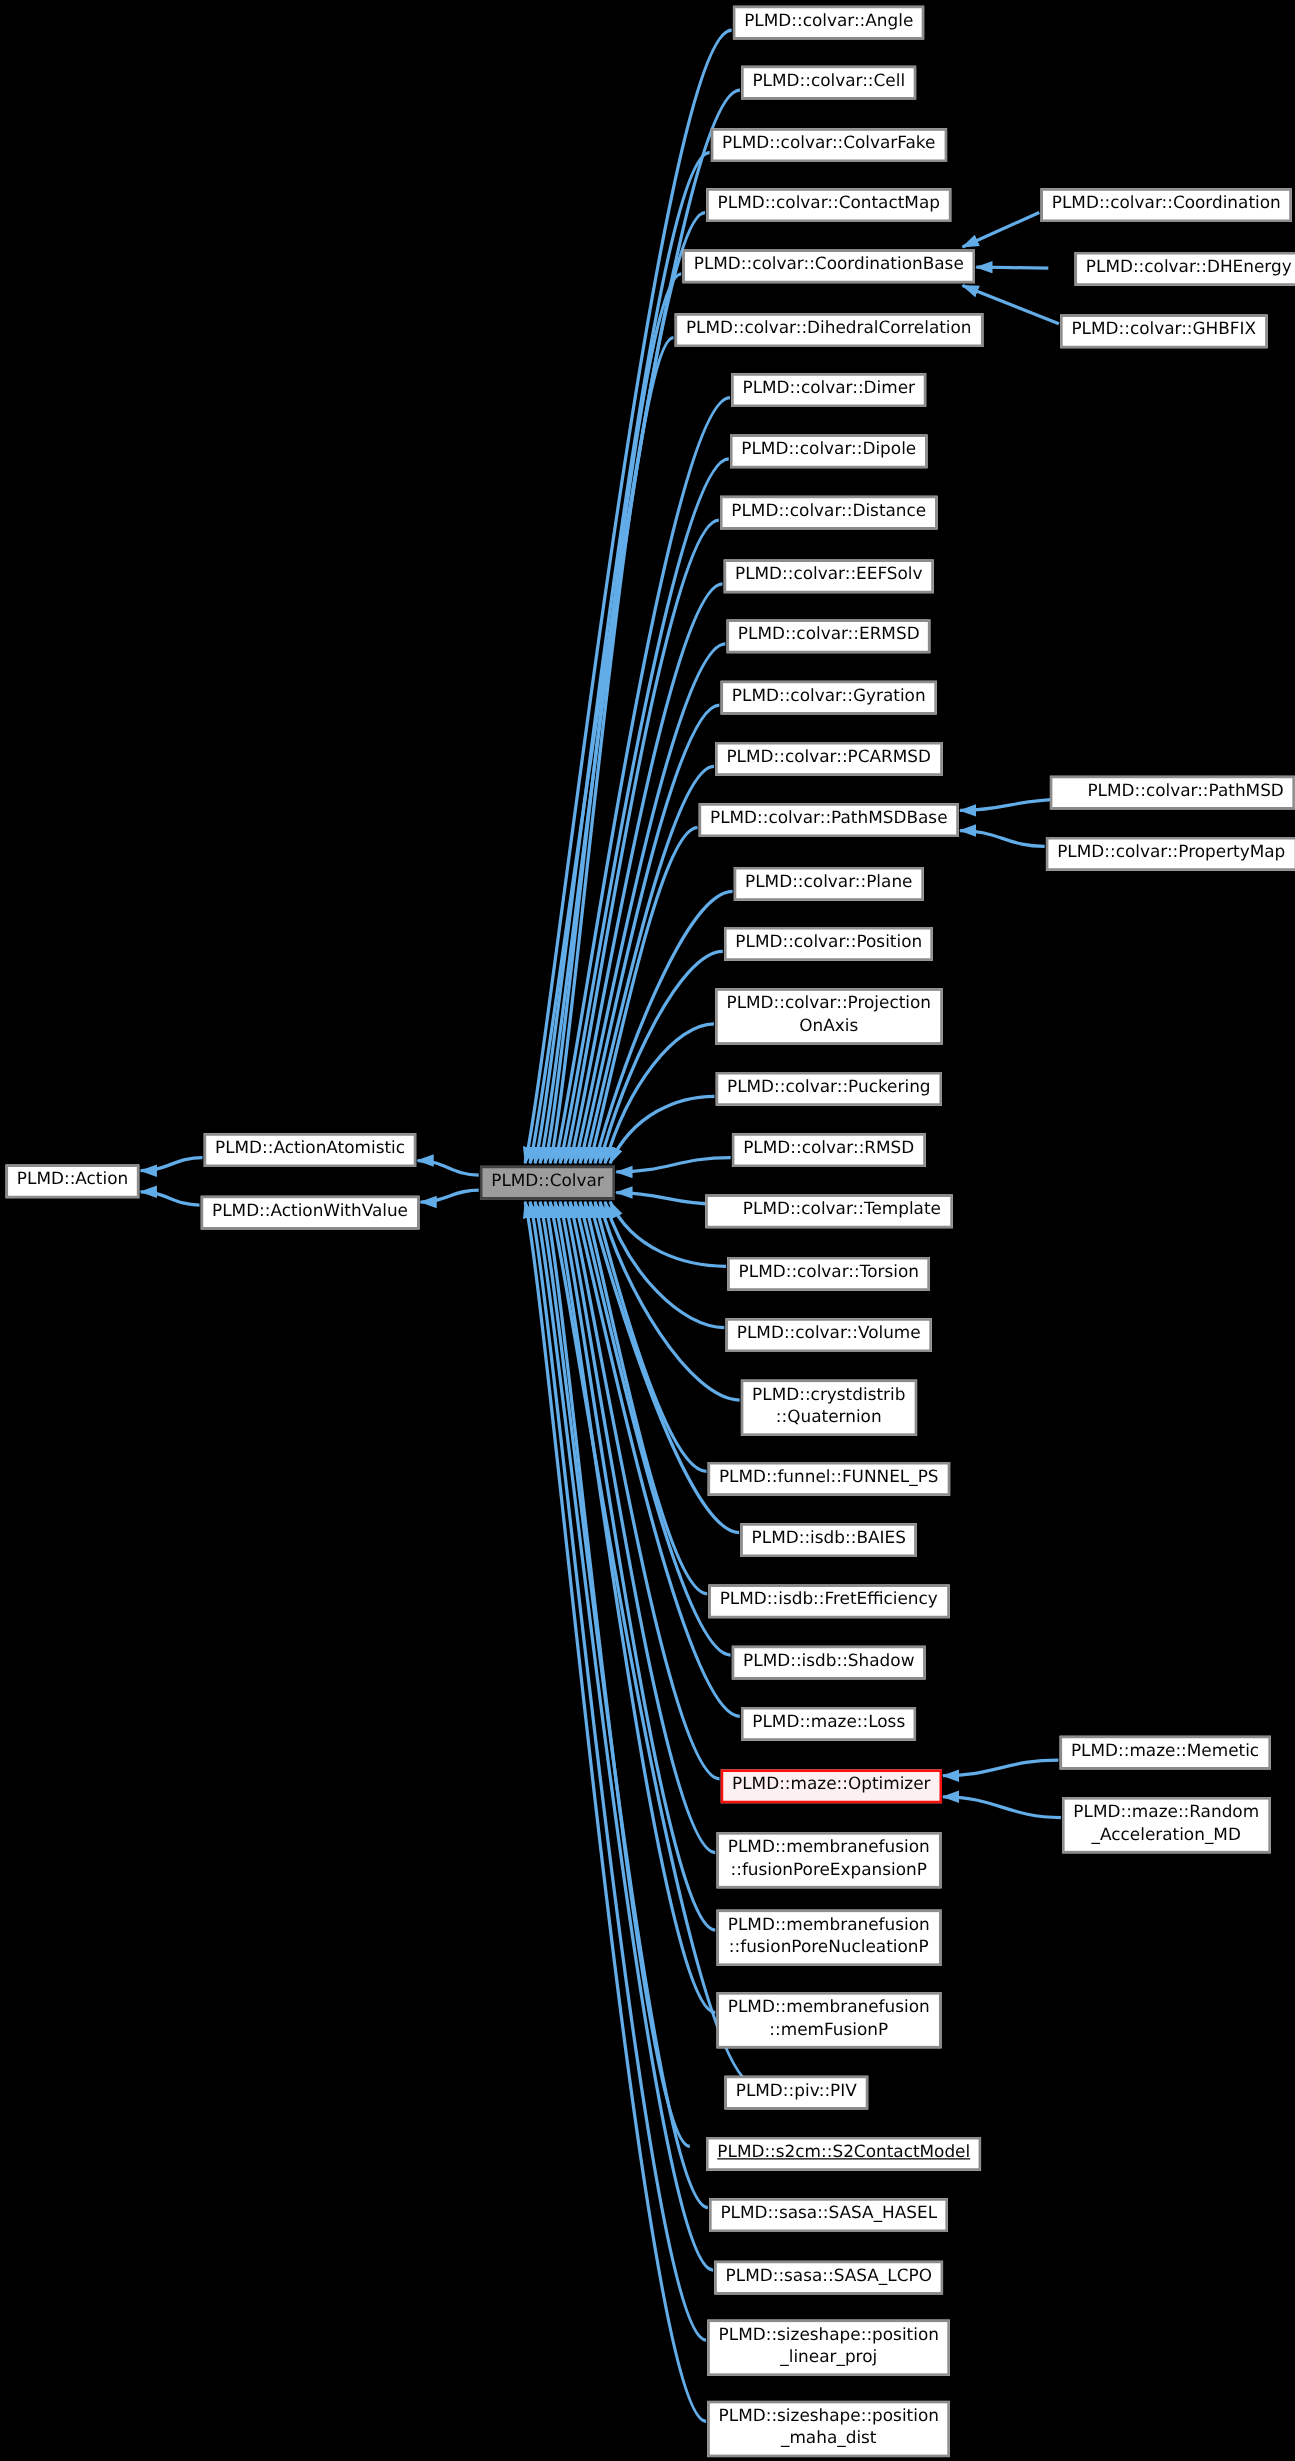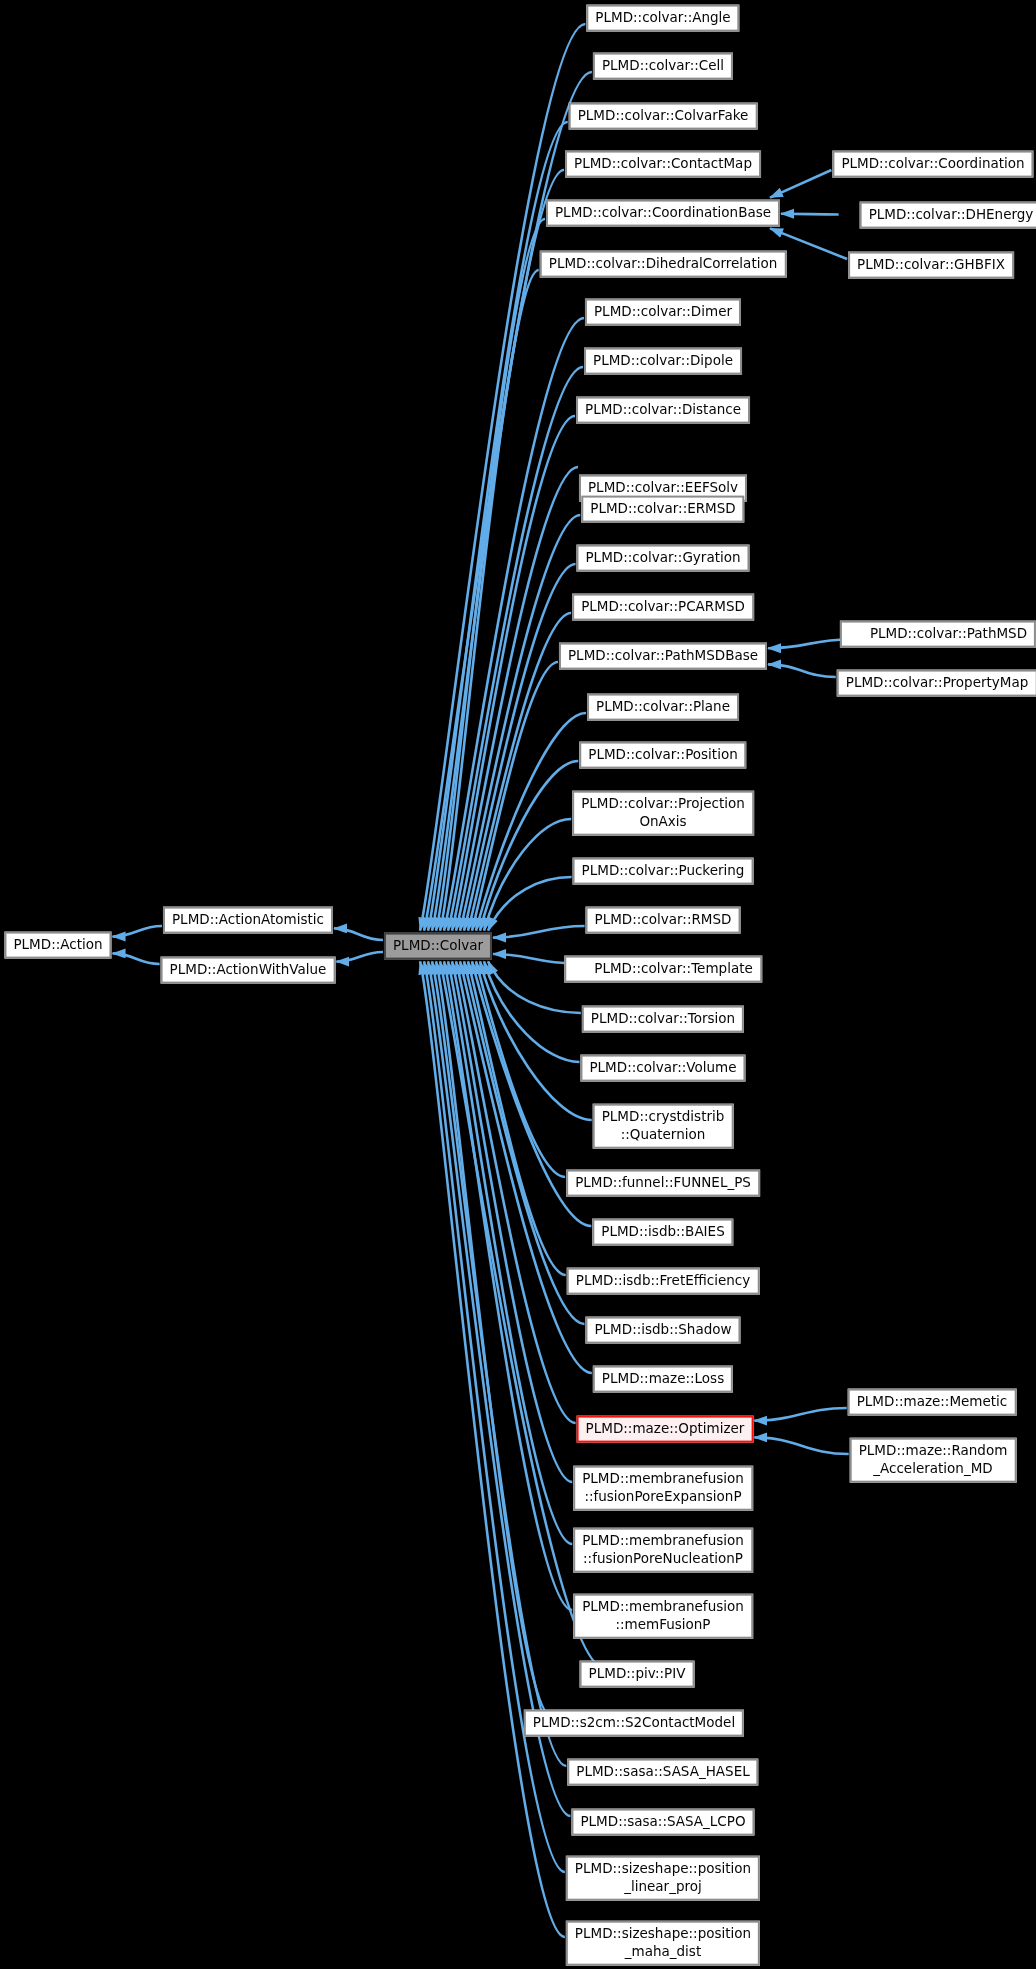--- a/index.html
+++ b/index.html
@@ -103,21 +103,21 @@
       <div class="node highlight" style="left: 438px; top: 946px;">PLMD::Colvar</div>
       <div class="node" style="left: 663px; top: 18px;">PLMD::colvar::Angle</div>
       <div class="node" style="left: 663px; top: 66px;">PLMD::colvar::Cell</div>
       <div class="node" style="left: 663px; top: 116px;">PLMD::colvar::ColvarFake</div>
       <div class="node" style="left: 663px; top: 164px;">PLMD::colvar::ContactMap</div>
       <div class="node" style="left: 663px; top: 213px;">PLMD::colvar::CoordinationBase</div>
       <div class="node" style="left: 663px; top: 264px;">PLMD::colvar::DihedralCorrelation</div>
       <div class="node" style="left: 663px; top: 312px;">PLMD::colvar::Dimer</div>
       <div class="node" style="left: 663px; top: 361px;">PLMD::colvar::Dipole</div>
       <div class="node" style="left: 663px; top: 410px;">PLMD::colvar::Distance</div>
-      <div class="node" style="left: 663px; top: 488px;">PLMD::colvar::EEFSolv</div>
+      <div class="node" style="left: 663px; top: 461px;">PLMD::colvar::EEFSolv</div>
       <div class="node" style="left: 663px; top: 509px;">PLMD::colvar::ERMSD</div>
       <div class="node" style="left: 663px; top: 558px;">PLMD::colvar::Gyration</div>
       <div class="node" style="left: 663px; top: 607px;">PLMD::colvar::PCARMSD</div>
       <div class="node" style="left: 663px; top: 656px;">PLMD::colvar::PathMSDBase</div>
       <div class="node" style="left: 663px; top: 707px;">PLMD::colvar::Plane</div>
       <div class="node" style="left: 663px; top: 755px;">PLMD::colvar::Position</div>
       <div class="node" style="left: 663px; top: 813px;">PLMD::colvar::Projection
 OnAxis</div>
       <div class="node" style="left: 663px; top: 871px;">PLMD::colvar::Puckering</div>
       <div class="node" style="left: 663px; top: 920px;">PLMD::colvar::RMSD</div>
@@ -132,21 +132,21 @@
       <div class="node" style="left: 663px; top: 1330px;">PLMD::isdb::Shadow</div>
       <div class="node" style="left: 663px; top: 1379px;">PLMD::maze::Loss</div>
       <div class="node danger" style="left: 665px; top: 1429px;">PLMD::maze::Optimizer</div>
       <div class="node" style="left: 663px; top: 1488px;">PLMD::membranefusion
 ::fusionPoreExpansionP</div>
       <div class="node" style="left: 663px; top: 1550px;">PLMD::membranefusion
 ::fusionPoreNucleationP</div>
       <div class="node" style="left: 663px; top: 1616px;">PLMD::membranefusion
 ::memFusionP</div>
       <div class="node" style="left: 624px; top: 1674px; margin-left: 13px;">PLMD::piv::PIV</div>
-      <div class="node" style="left: 634px; top: 1723px;">PLMD::s2cm::S2ContactModel</div>
+      <div class="node" style="left: 675px; top: 1723px; text-decoration: underline;">PLMD::s2cm::S2ContactModel</div>
       <div class="node" style="left: 663px; top: 1772px;">PLMD::sasa::SASA_HASEL</div>
       <div class="node" style="left: 663px; top: 1822px;">PLMD::sasa::SASA_LCPO</div>
       <div class="node" style="left: 663px; top: 1878px;">PLMD::sizeshape::position
 _linear_proj</div>
       <div class="node" style="left: 663px; top: 1943px;">PLMD::sizeshape::position
 _maha_dist</div>
       <div class="node" style="left: 933px; top: 164px;">PLMD::colvar::Coordination</div>
       <div class="node" style="left: 931px; top: 215px; margin-left: 20px;">PLMD::colvar::DHEnergy</div>
       <div class="node" style="left: 931px; top: 265px;">PLMD::colvar::GHBFIX</div>
       <div class="node" style="left: 938px; top: 634px; padding-left: 28px;">PLMD::colvar::PathMSD</div>

